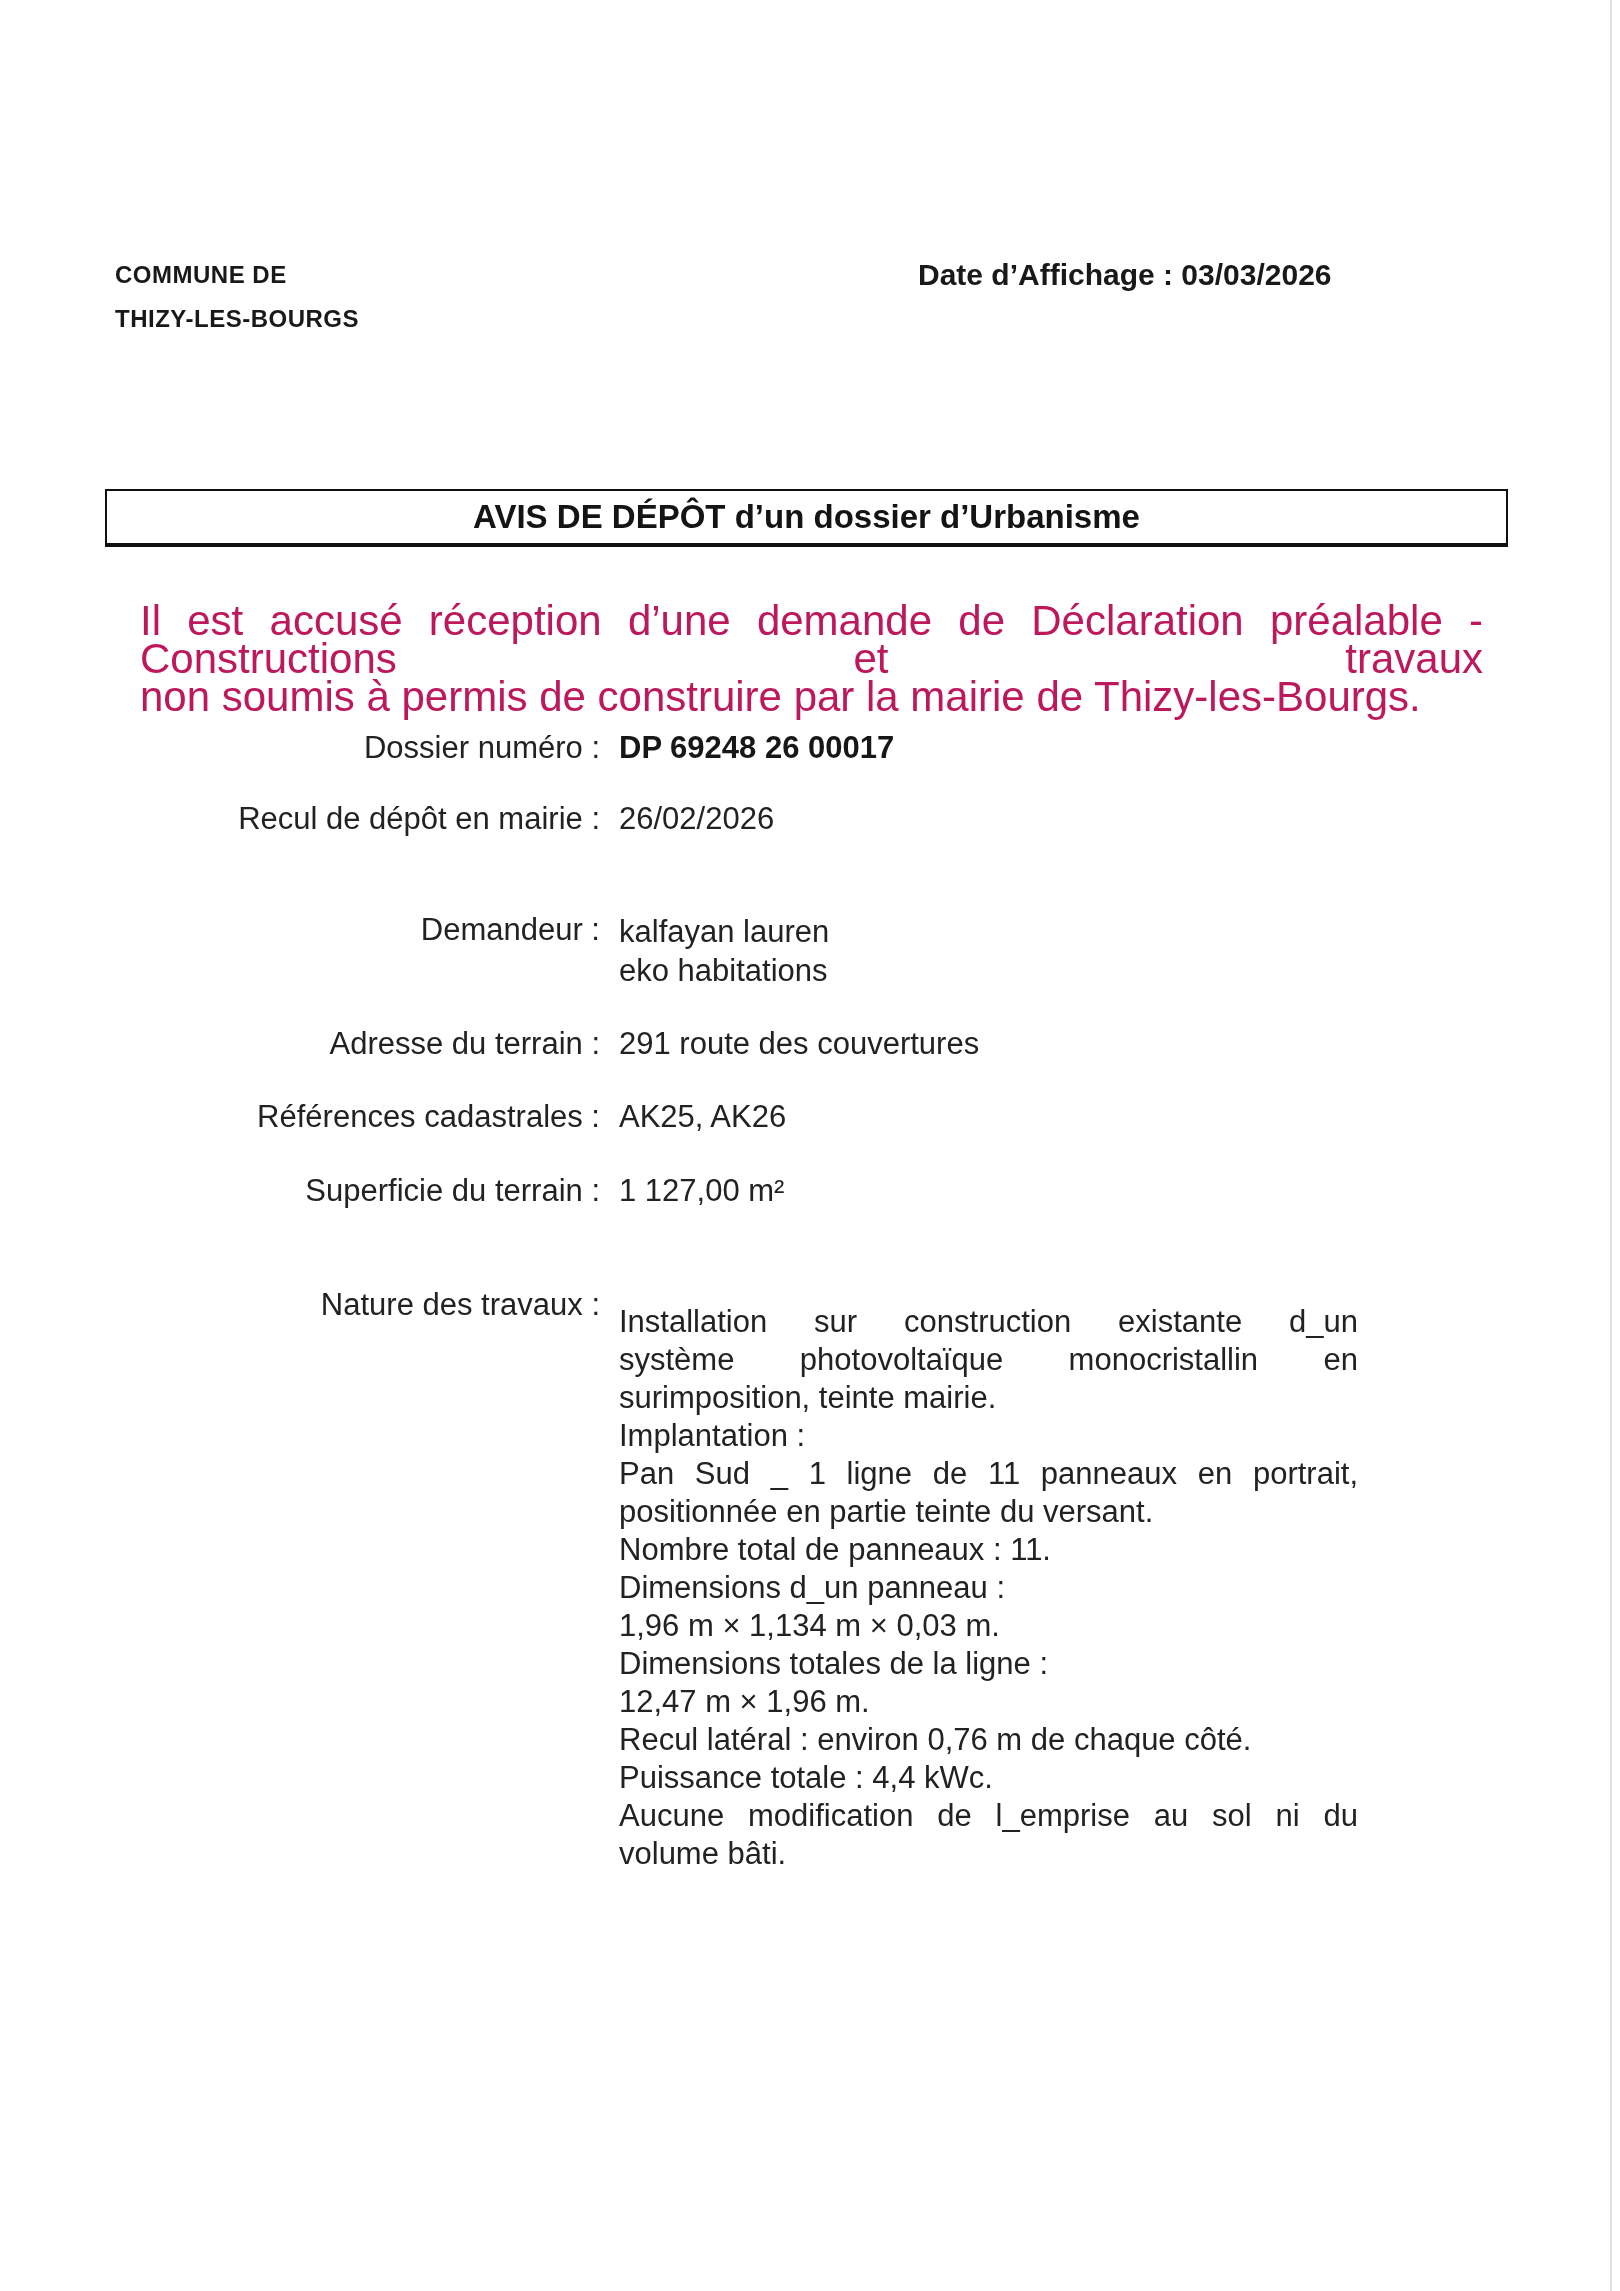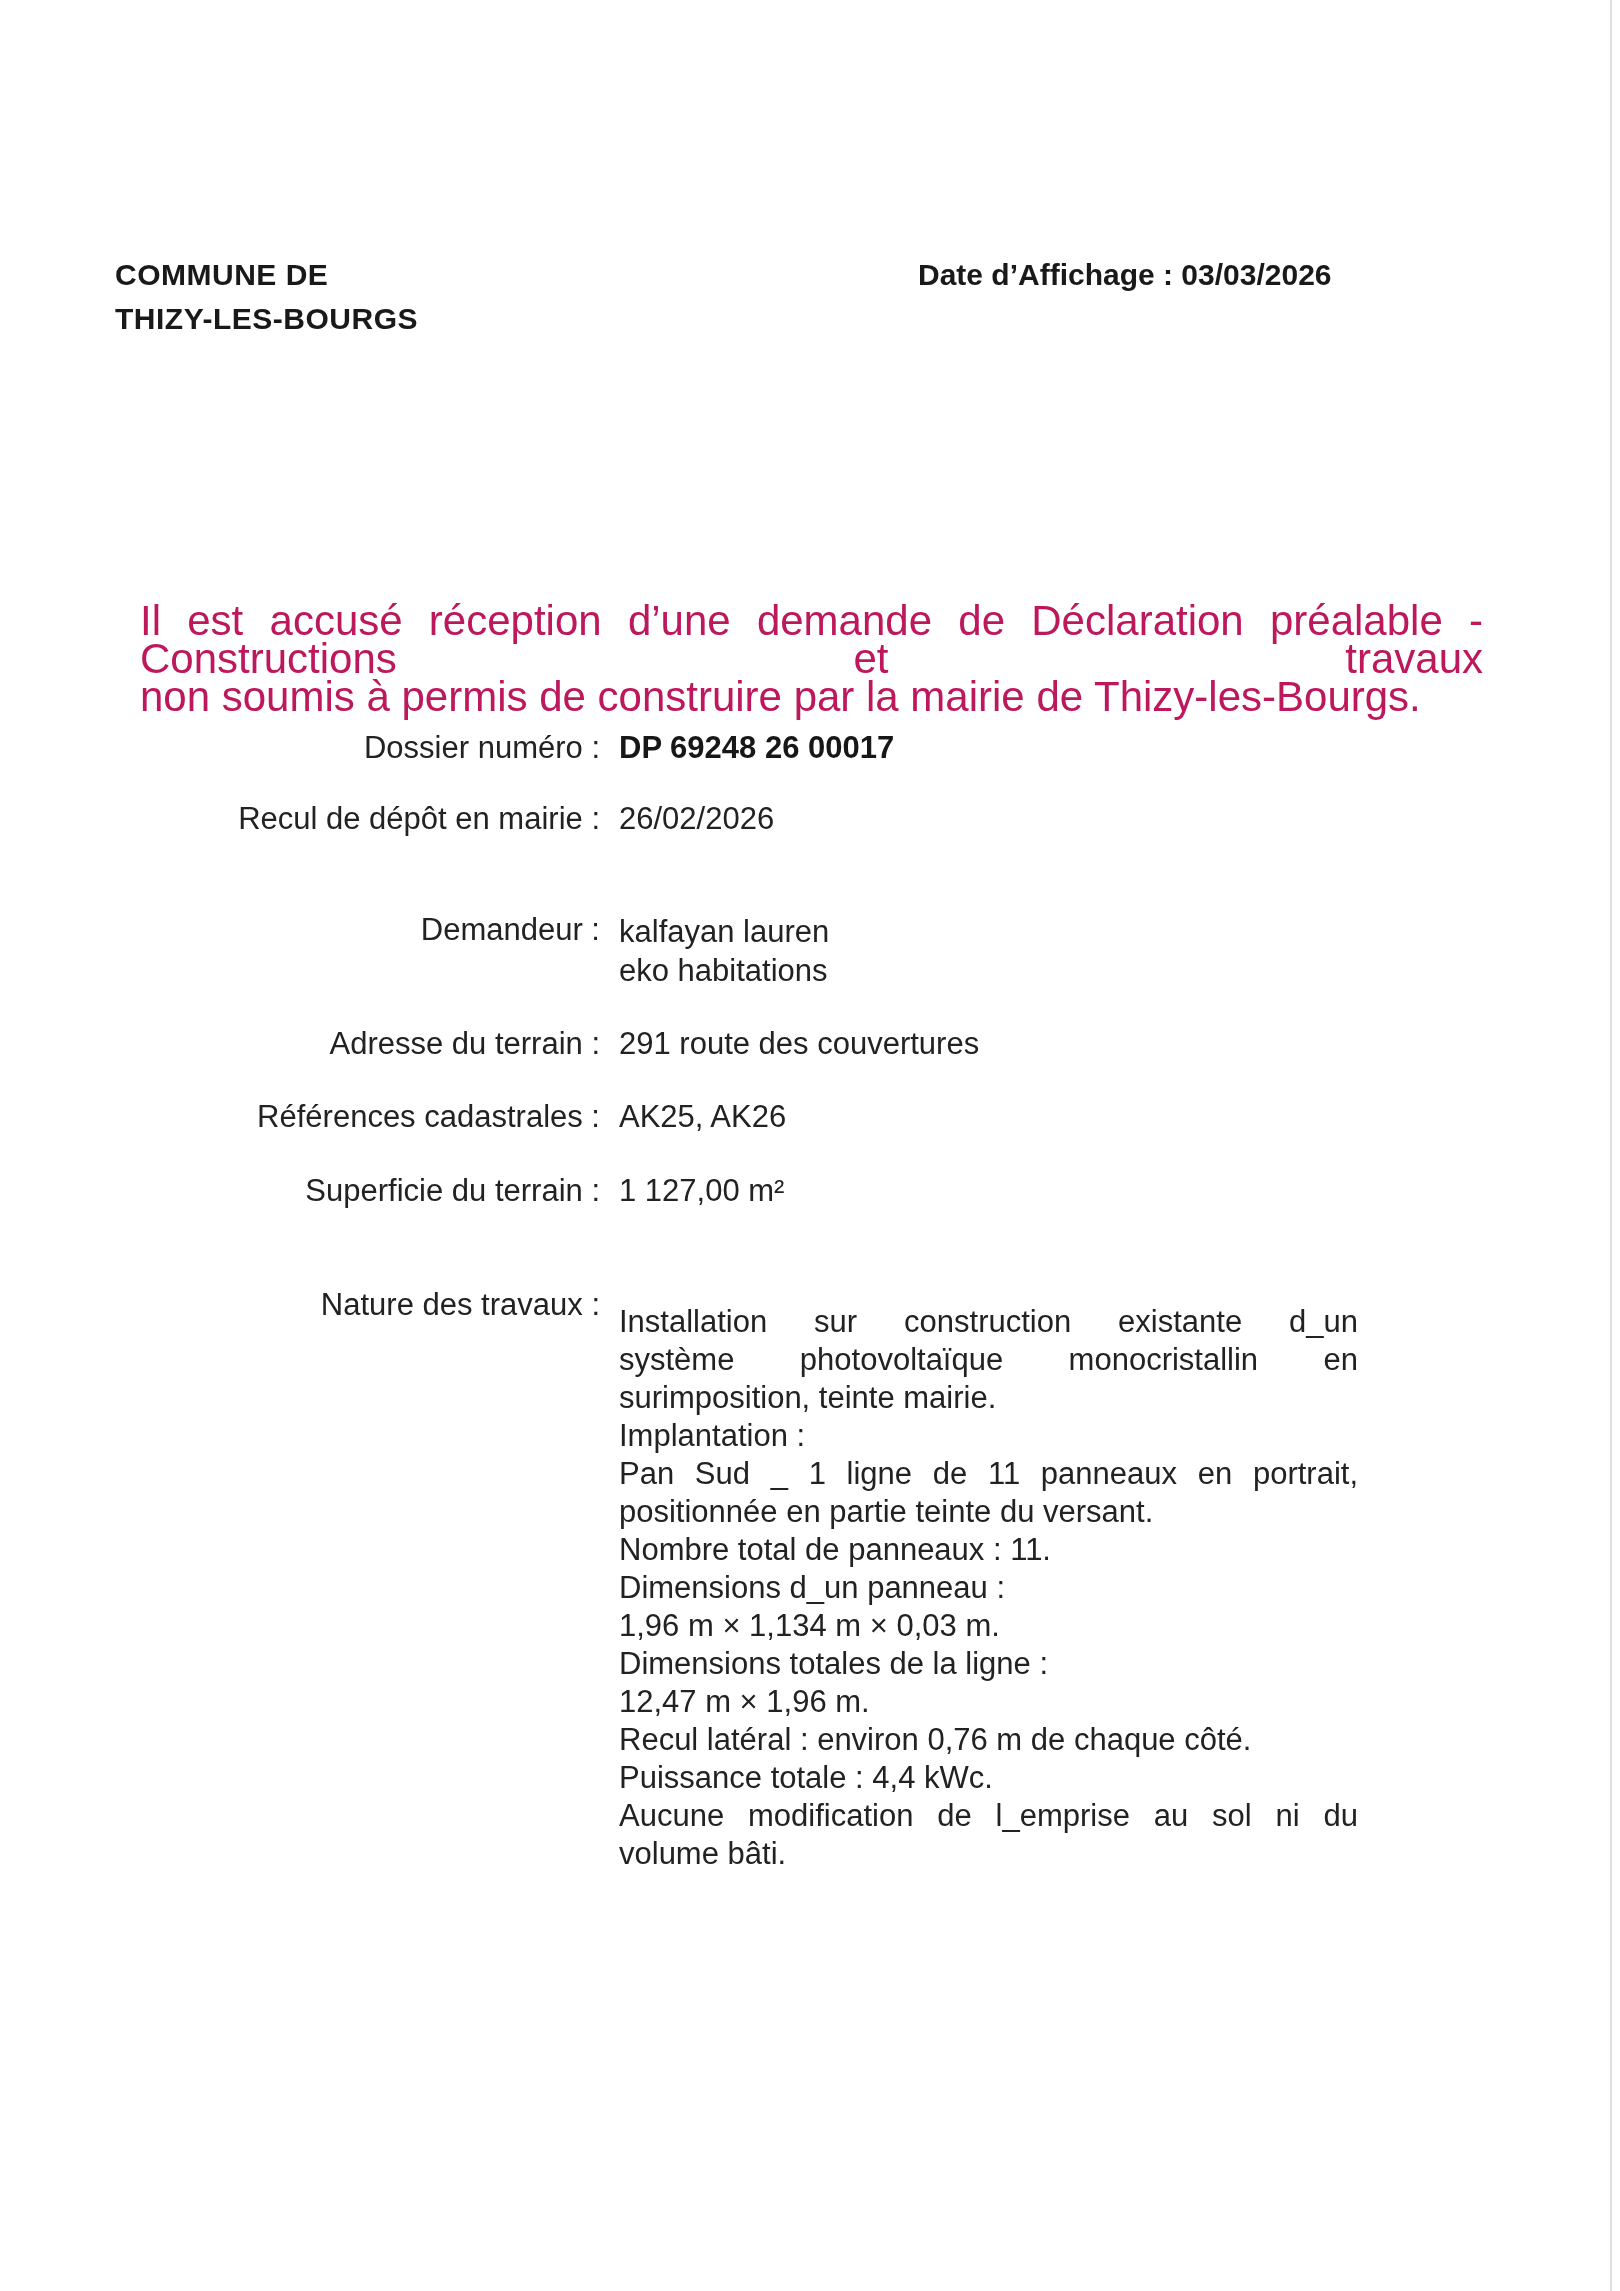--- a/index.html
+++ b/index.html
@@ -6,21 +6,21 @@
   .page{
     position:relative;
     width:1620px;height:2292px;
     background:#ffffff;
     font-family:"Liberation Sans","DejaVu Sans",sans-serif;
     color:#1e1e1e;
     overflow:hidden;
   }
   .commune{
     position:absolute;left:115px;top:253px;
-    font-weight:bold;font-size:30px;line-height:44px;
+    font-weight:bold;font-size:24px;line-height:44px;
     color:#191919;letter-spacing:0.5px;
   }
   .affichage{
     position:absolute;left:902px;top:258px;
     font-weight:bold;font-size:30px;color:#191919;margin-left:16px;
   }
   .title-box{
     position:absolute;left:105px;top:489px;
     width:1403px;height:58px;box-sizing:border-box;
     border:2.9px solid #101010;border-bottom-width:4.9px;
@@ -58,20 +58,23 @@
 
 <div class="page">
 
   <div class="commune">
     <div>COMMUNE DE</div>
     <div>THIZY-LES-BOURGS</div>
   </div>
 
   <div class="affichage">Date d’Affichage : 03/03/2026</div>
 
+  <div class="title-box">
+    <span>AVIS DE DÉPÔT d’un dossier d’Urbanisme</span>
+  </div>
 
   <div class="intro">
     <div class="ln j">Il est accusé réception d’une demande de Déclaration préalable - Constructions et travaux</div>
     <div class="ln">non soumis à permis de construire par la mairie de Thizy-les-Bourgs.</div>
   </div>
 
   <div class="row" style="top:730px">
     <div class="label">Dossier numéro :</div>
     <div class="value bold">DP 69248 26 00017</div>
   </div>

